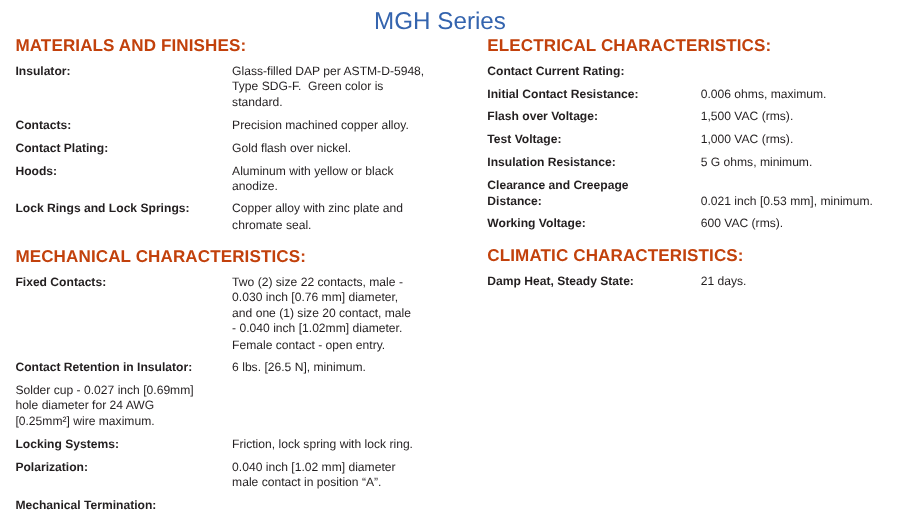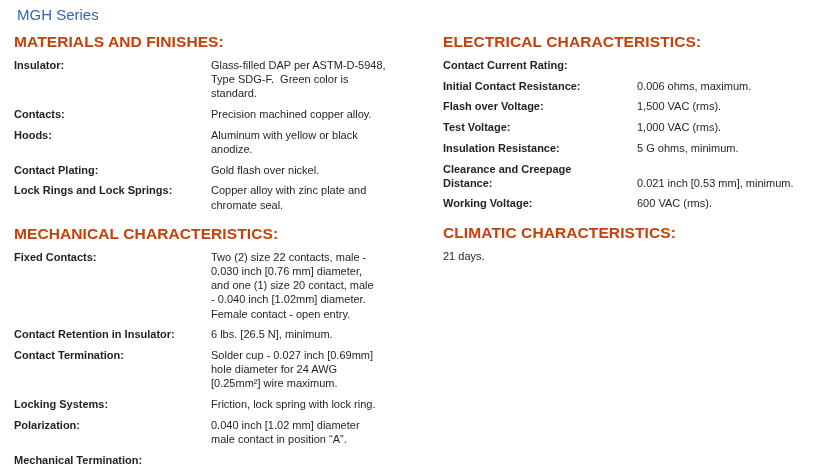--- a/index.html
+++ b/index.html
@@ -7,23 +7,23 @@
     position:relative;
     width:823px; height:474px;
     background:#ffffff;
     font-family:"Liberation Sans", sans-serif;
     color:#231f20;
     overflow:hidden;
   }
   .doc-title {
     position:absolute;
     top:6px; left:0; width:800px;
-    font-size:15px;
+    text-align:center;
+    font-size:22px;
     color:#3464ae;
-    margin-left:17px;
   }
   .col { position:absolute; top:33px; }
   .col-left  { left:14px;  width:407px; }
   .col-right { left:443px; width:380px; }
   .sec + .sec { margin-top:13px; }
   .sec-heading {
     font-size:15.5px;
     font-weight:700;
     color:#c2410c;
     margin:0 0 7px 0;
@@ -60,27 +60,27 @@
         <span class="spec-label">Insulator:</span>
         <span class="spec-value">Glass-filled DAP per ASTM-D-5948,
 Type SDG-F.  Green color is
 standard.</span>
       </div>
       <div class="row">
         <span class="spec-label">Contacts:</span>
         <span class="spec-value">Precision machined copper alloy.</span>
       </div>
       <div class="row">
+        <span class="spec-label">Contact Plating:</span>
+        <span class="spec-value">Gold flash over nickel.</span>
+      </div>
+      <div class="row">
         <span class="spec-label">Hoods:</span>
         <span class="spec-value">Aluminum with yellow or black
 anodize.</span>
-      </div>
-      <div class="row">
-        <span class="spec-label">Contact Plating:</span>
-        <span class="spec-value">Gold flash over nickel.</span>
       </div>
       <div class="row">
         <span class="spec-label">Lock Rings and Lock Springs:</span>
         <span class="spec-value">Copper alloy with zinc plate and
 chromate seal.</span>
       </div>
     </div>
 
     <div class="sec">
       <h2 class="sec-heading">MECHANICAL CHARACTERISTICS:</h2>
@@ -90,21 +90,20 @@
 0.030 inch [0.76 mm] diameter,
 and one (1) size 20 contact, male
 - 0.040 inch [1.02mm] diameter.
 Female contact - open entry.</span>
       </div>
       <div class="row">
         <span class="spec-label">Contact Retention in Insulator:</span>
         <span class="spec-value">6 lbs. [26.5 N], minimum.</span>
       </div>
       <div class="row">
-        <span class="spec-label">Contact Termination:</span>
         <span class="spec-value">Solder cup - 0.027 inch [0.69mm]
 hole diameter for 24 AWG
 [0.25mm²] wire maximum.</span>
       </div>
       <div class="row">
         <span class="spec-label">Locking Systems:</span>
         <span class="spec-value">Friction, lock spring with lock ring.</span>
       </div>
       <div class="row">
         <span class="spec-label">Polarization:</span>
@@ -148,19 +147,20 @@
       </div>
       <div class="row">
         <span class="spec-label">Working Voltage:</span>
         <span class="spec-value">600 VAC (rms).</span>
       </div>
     </div>
 
     <div class="sec">
       <h2 class="sec-heading">CLIMATIC CHARACTERISTICS:</h2>
       <div class="row">
+        <span class="spec-label">Damp Heat, Steady State:</span>
         <span class="spec-value">21 days.</span>
       </div>
     </div>
 
   </div>
 
 </div>
 
 </body></html>

